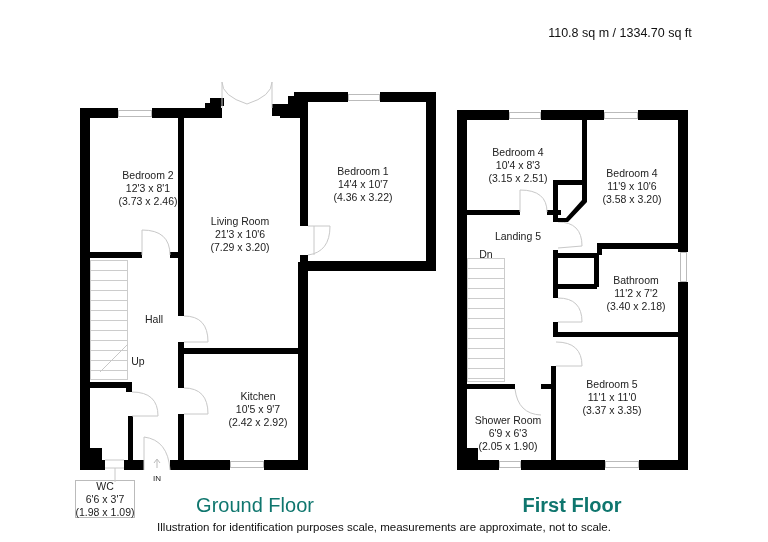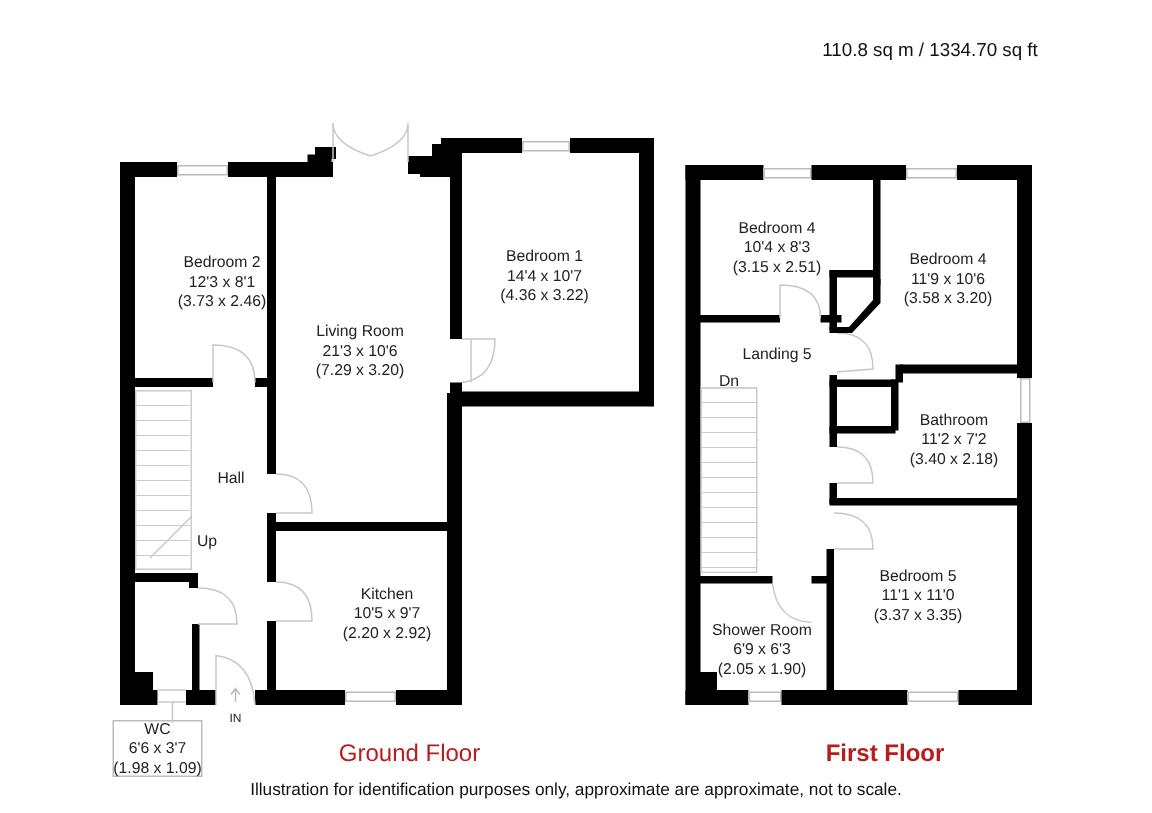--- a/index.html
+++ b/index.html
@@ -2,21 +2,21 @@
 <html><head>
 <meta charset="utf-8">
 <style>
   html,body{margin:0;padding:0;background:#ffffff;}
   body{width:768px;height:542px;position:relative;overflow:hidden;font-family:"Liberation Sans",sans-serif;color:#222;}
   .wall{position:absolute;background:#000;}
   .win{position:absolute;background:#fff;border:1px solid #bbb;box-sizing:border-box;}
   .lbl{position:absolute;text-align:center;font-size:10.5px;line-height:13px;color:#222;white-space:nowrap;transform:translateX(-50%);}
   .lbl span{display:block;}
   .title{position:absolute;font-size:12.5px;line-height:16px;text-align:center;color:#111;}
-  .floor-title{position:absolute;font-size:16px;color:#b91c1c;transform:translateX(-50%);white-space:nowrap;margin-left:18px;}
+  .floor-title{position:absolute;font-size:20px;color:#0f766e;transform:translateX(-50%);white-space:nowrap;}
   .disclaimer{position:absolute;left:0;width:768px;text-align:center;font-size:11.5px;color:#111;top:521px;}
   .stairs{position:absolute;border:1px solid #ccc;box-sizing:border-box;
     background:repeating-linear-gradient(to bottom,#fff 0,#fff 9px,#ccc 9px,#ccc 10px);}
   .wc-box{position:absolute;border:1px solid #bbb;background:#fff;box-sizing:border-box;}
   svg.overlay{position:absolute;left:0;top:0;pointer-events:none;}
 </style>
 </head>
 <body>
 
 <div class="title" style="left:480px;top:25px;width:280px;">
@@ -88,21 +88,21 @@
   </div>
   <div class="lbl" style="left:154px;top:313px;">
     <span>Hall</span>
   </div>
   <div class="lbl" style="left:138px;top:355px;">
     <span>Up</span>
   </div>
   <div class="lbl" style="left:242px;top:390px;margin-left:16px;">
     <span>Kitchen</span>
     <span>10'5 x 9'7</span>
-    <span>(2.20 x 2.92)</span>
+    <span>(2.42 x 2.92)</span>
   </div>
   <div class="wc-box" style="left:75px;top:480px;width:60px;height:38px;"></div>
   <div class="lbl" style="left:105px;top:480px;">
     <span>WC</span>
     <span>6'6 x 3'7</span>
     <span>(1.98 x 1.09)</span>
   </div>
   <div class="lbl" style="left:157px;top:472px;font-size:8px;">
     <span>IN</span>
   </div>
@@ -218,13 +218,13 @@
     <path d="M556 342 Q582 342 582 366 L556 366"></path>
 
     <path d="M515 389 Q518 414 541 415"></path>
   </g>
 
   <path d="M582 186 L582 200 L566 218 L553 218 L553 222 L568 222 L587 202 L587 186 Z" fill="#000"></path>
 
   <path d="M157 468 L157 460 M154 463 L157 459 L160 463" stroke="#bbb" fill="none"></path>
 </svg>
 
-<div class="disclaimer">Illustration for identification purposes only, approximate are approximate, not to scale.</div>
+<div class="disclaimer">Illustration for identification purposes scale, measurements are approximate, not to scale.</div>
 
 </body></html>

